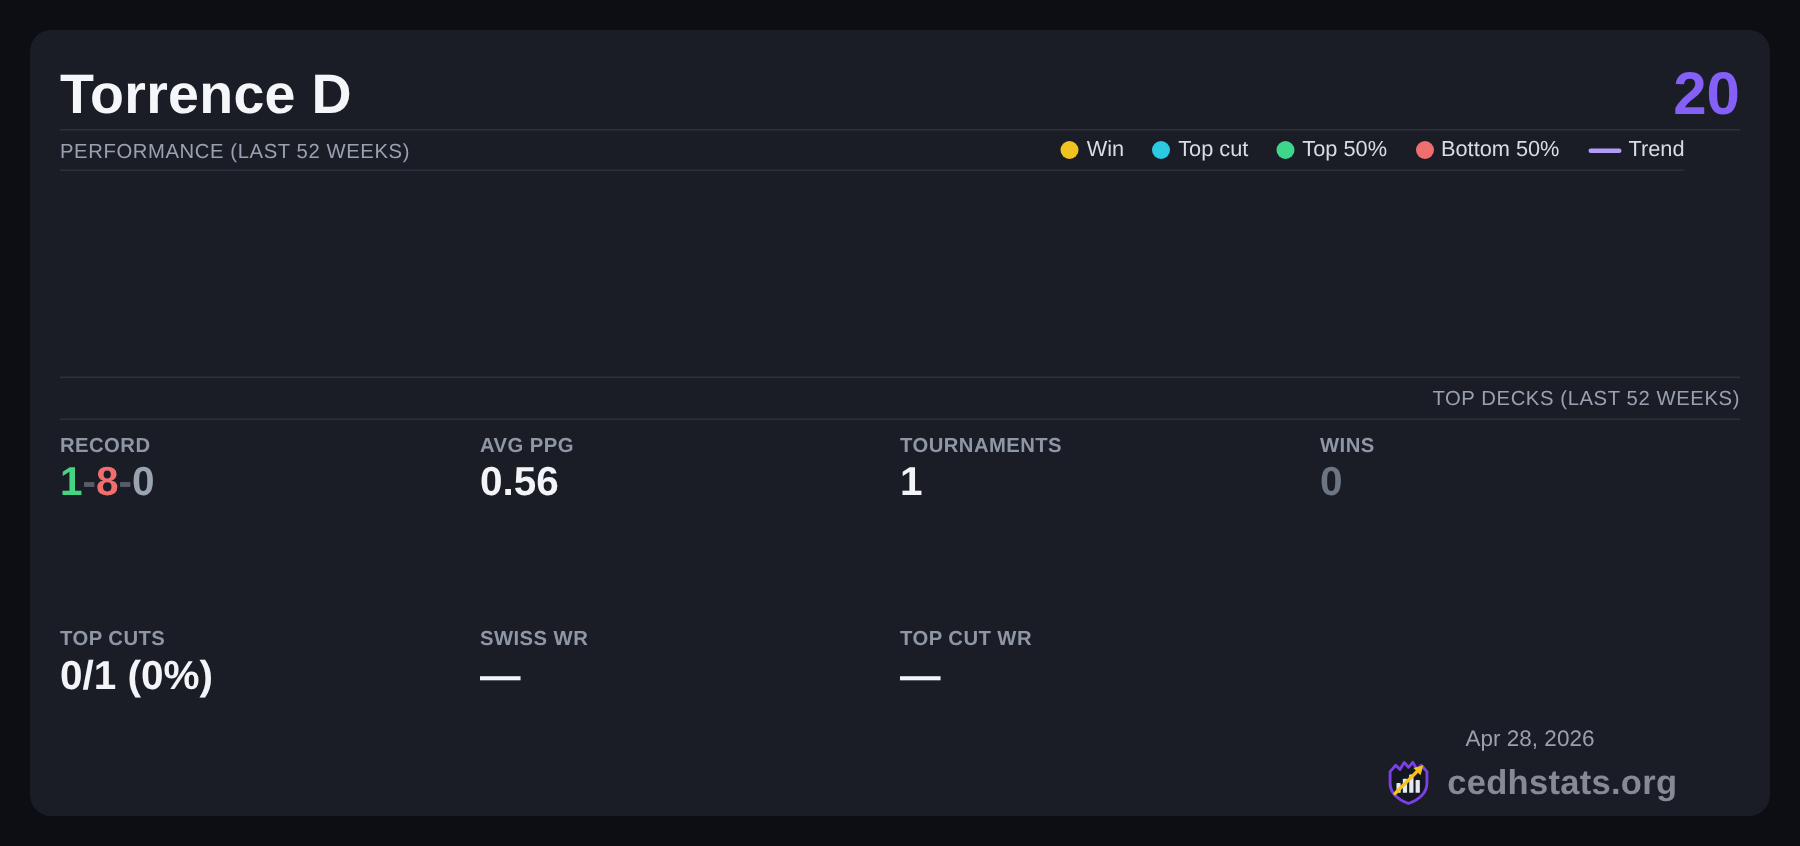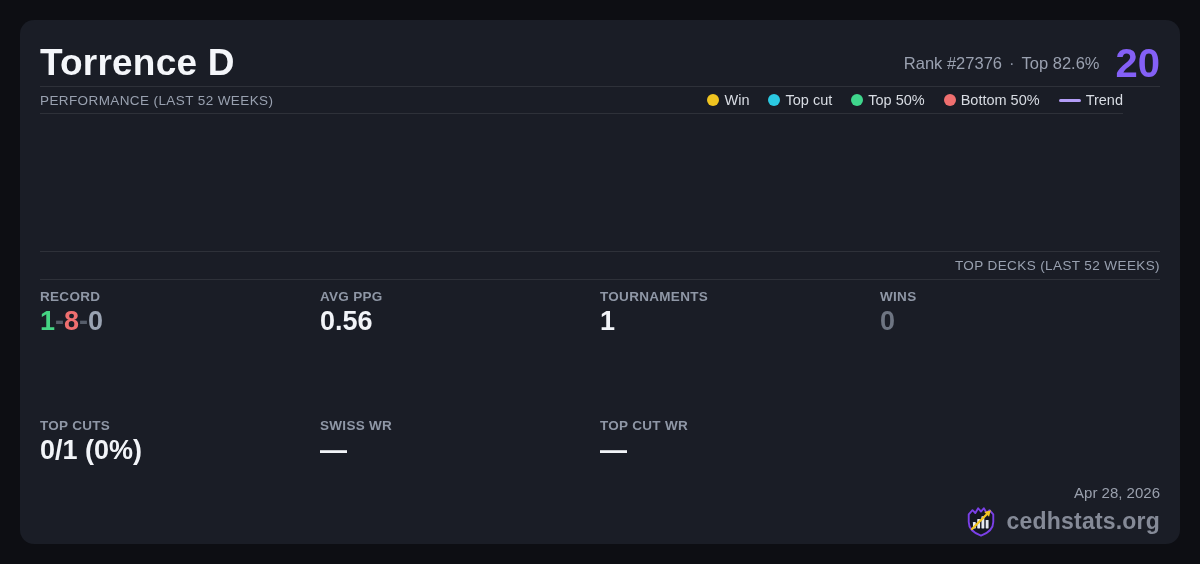--- a/index.html
+++ b/index.html
@@ -78,36 +78,35 @@
   .stat-label{ font-size:13.5px; color:var(--label); letter-spacing:0.3px;font-weight:bold; }
   .stat-value{ font-size:27px; font-weight:700; color:var(--value); margin-top:3px; line-height:1.1; }
   .stat-value.dim{ color:#6e7582; }
   .rec-win{ color:#45d483; }
   .rec-sep{ color:#565d6a; }
   .rec-loss{ color:#ef6f6f; }
   .rec-draw{ color:#9aa3b2; }
   
   .footer-cell{
     grid-column:4; grid-row:2;
-    display:flex; flex-direction:column; align-items:flex-end; justify-content:flex-end;
+    display:flex; flex-direction:column; align-items:center; justify-content:flex-end;
     padding-bottom:6px;
   }
   .footer-date{ font-size:15px; color:#9aa0ad; margin-bottom:3px; }
   .brand-row{ display:flex; align-items:center; gap:9px; }
   .brand-text{ font-size:23px; font-weight:700; color:#858a97; letter-spacing:0.2px; }
 </style>
 </head>
 <body>
 
 <div class="card">
 
   <div class="card-header">
     <h1 class="title">Torrence D</h1>
     <div class="header-right">
-      <span class="rank-line"><span>Rank #27376</span><span class="rank-sep">·</span><span>Top 82.6%</span></span>
       <span class="score">20</span>
     </div>
   </div>
 
   <div class="perf-header">
     <span class="section-label">PERFORMANCE (LAST 52 WEEKS)</span>
     <div class="legend">
       <span class="legend-item">
         <span class="legend-dot" style="background-color: rgb(240, 196, 32);"></span>
         <span class="legend-label">Win</span>

